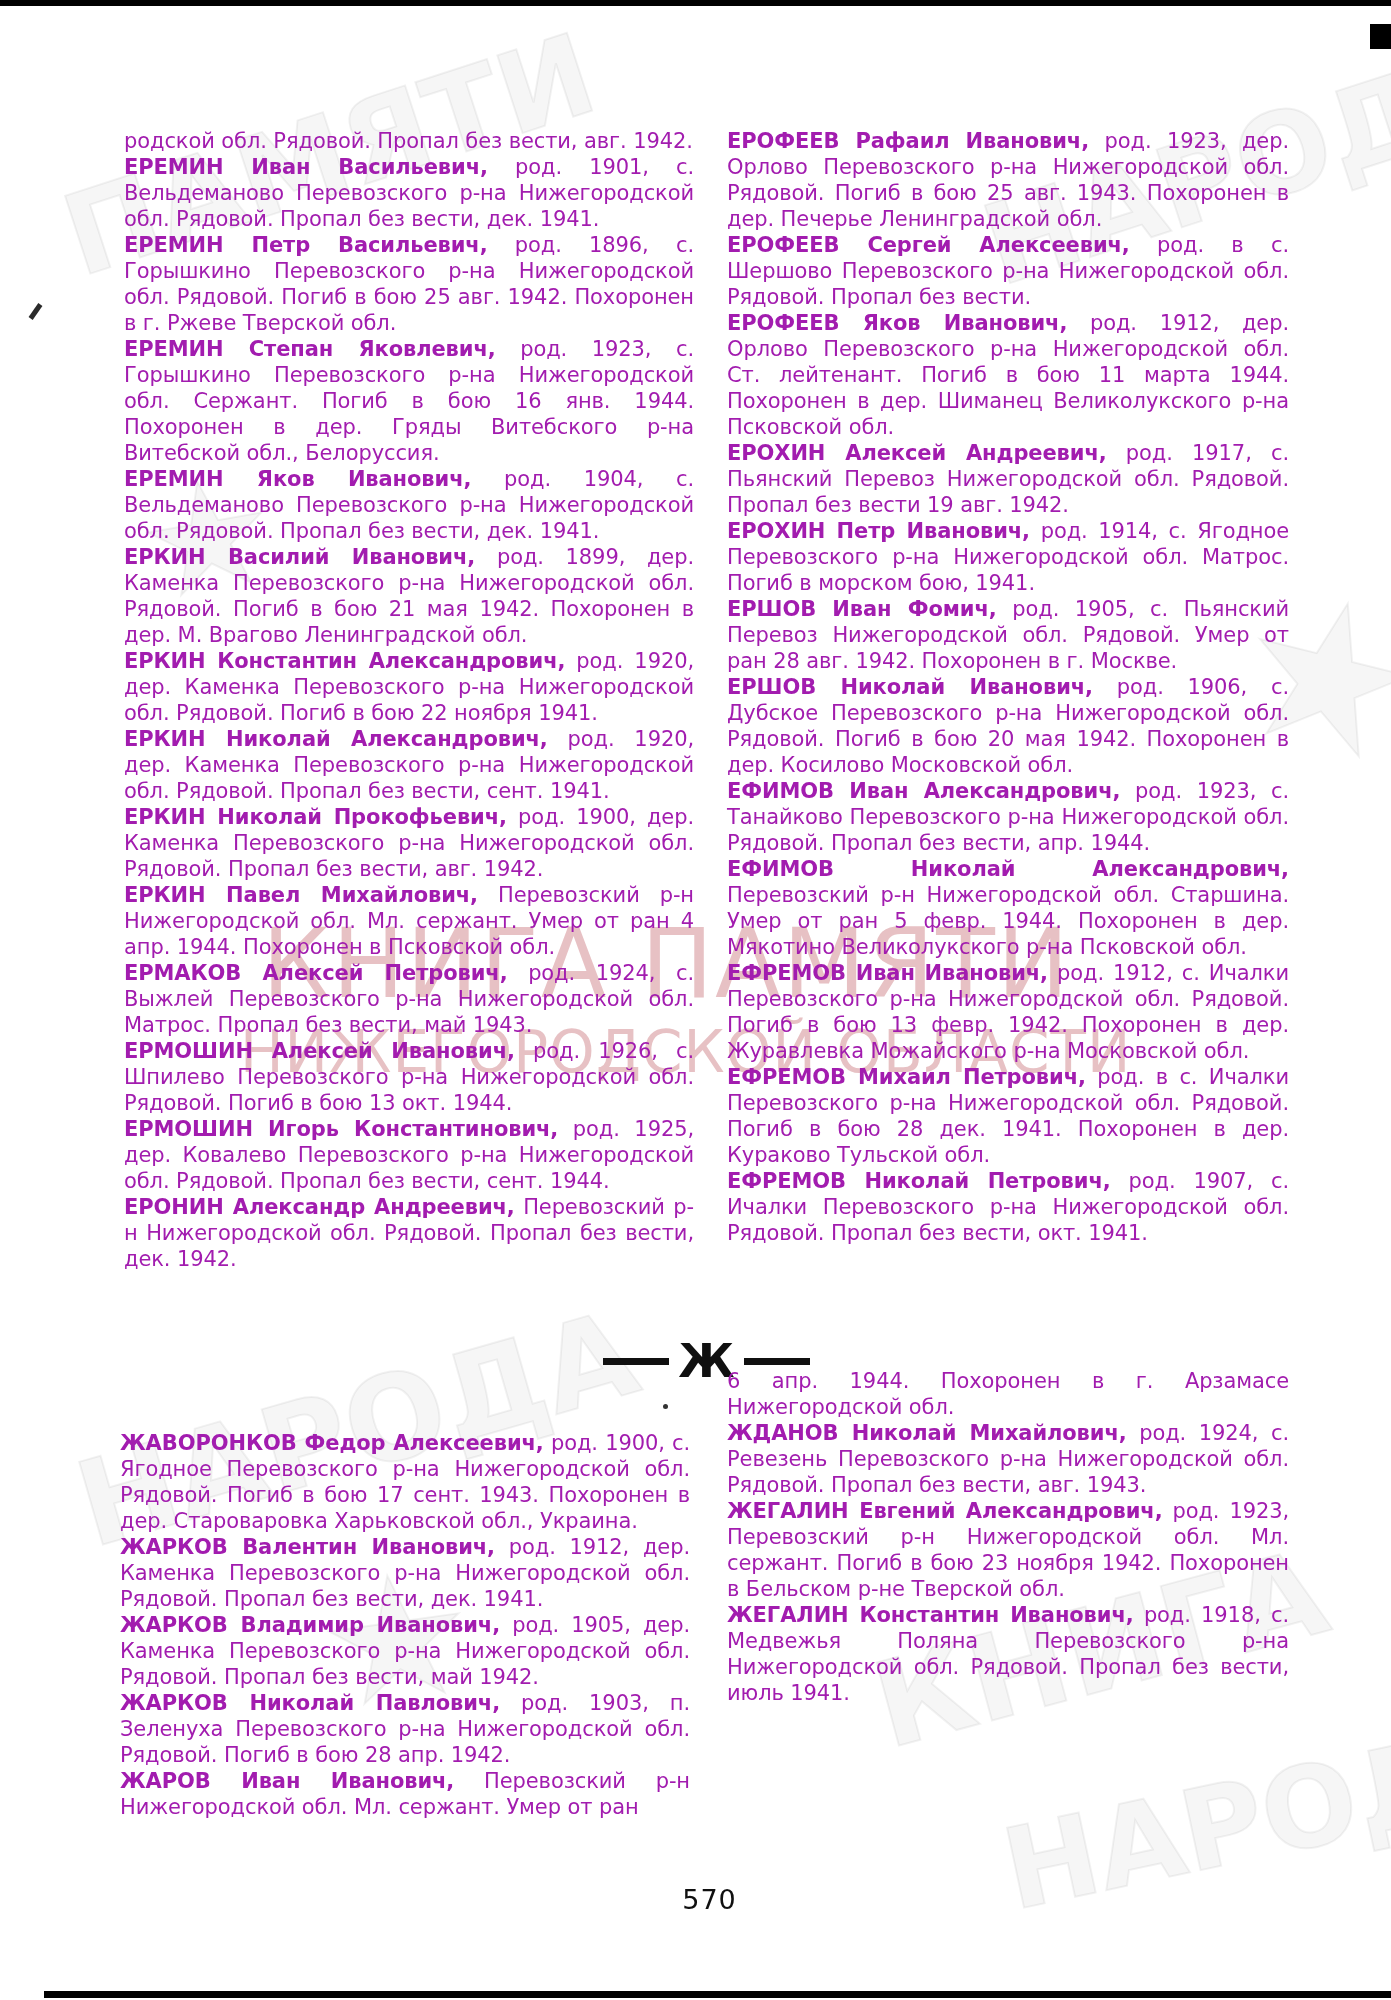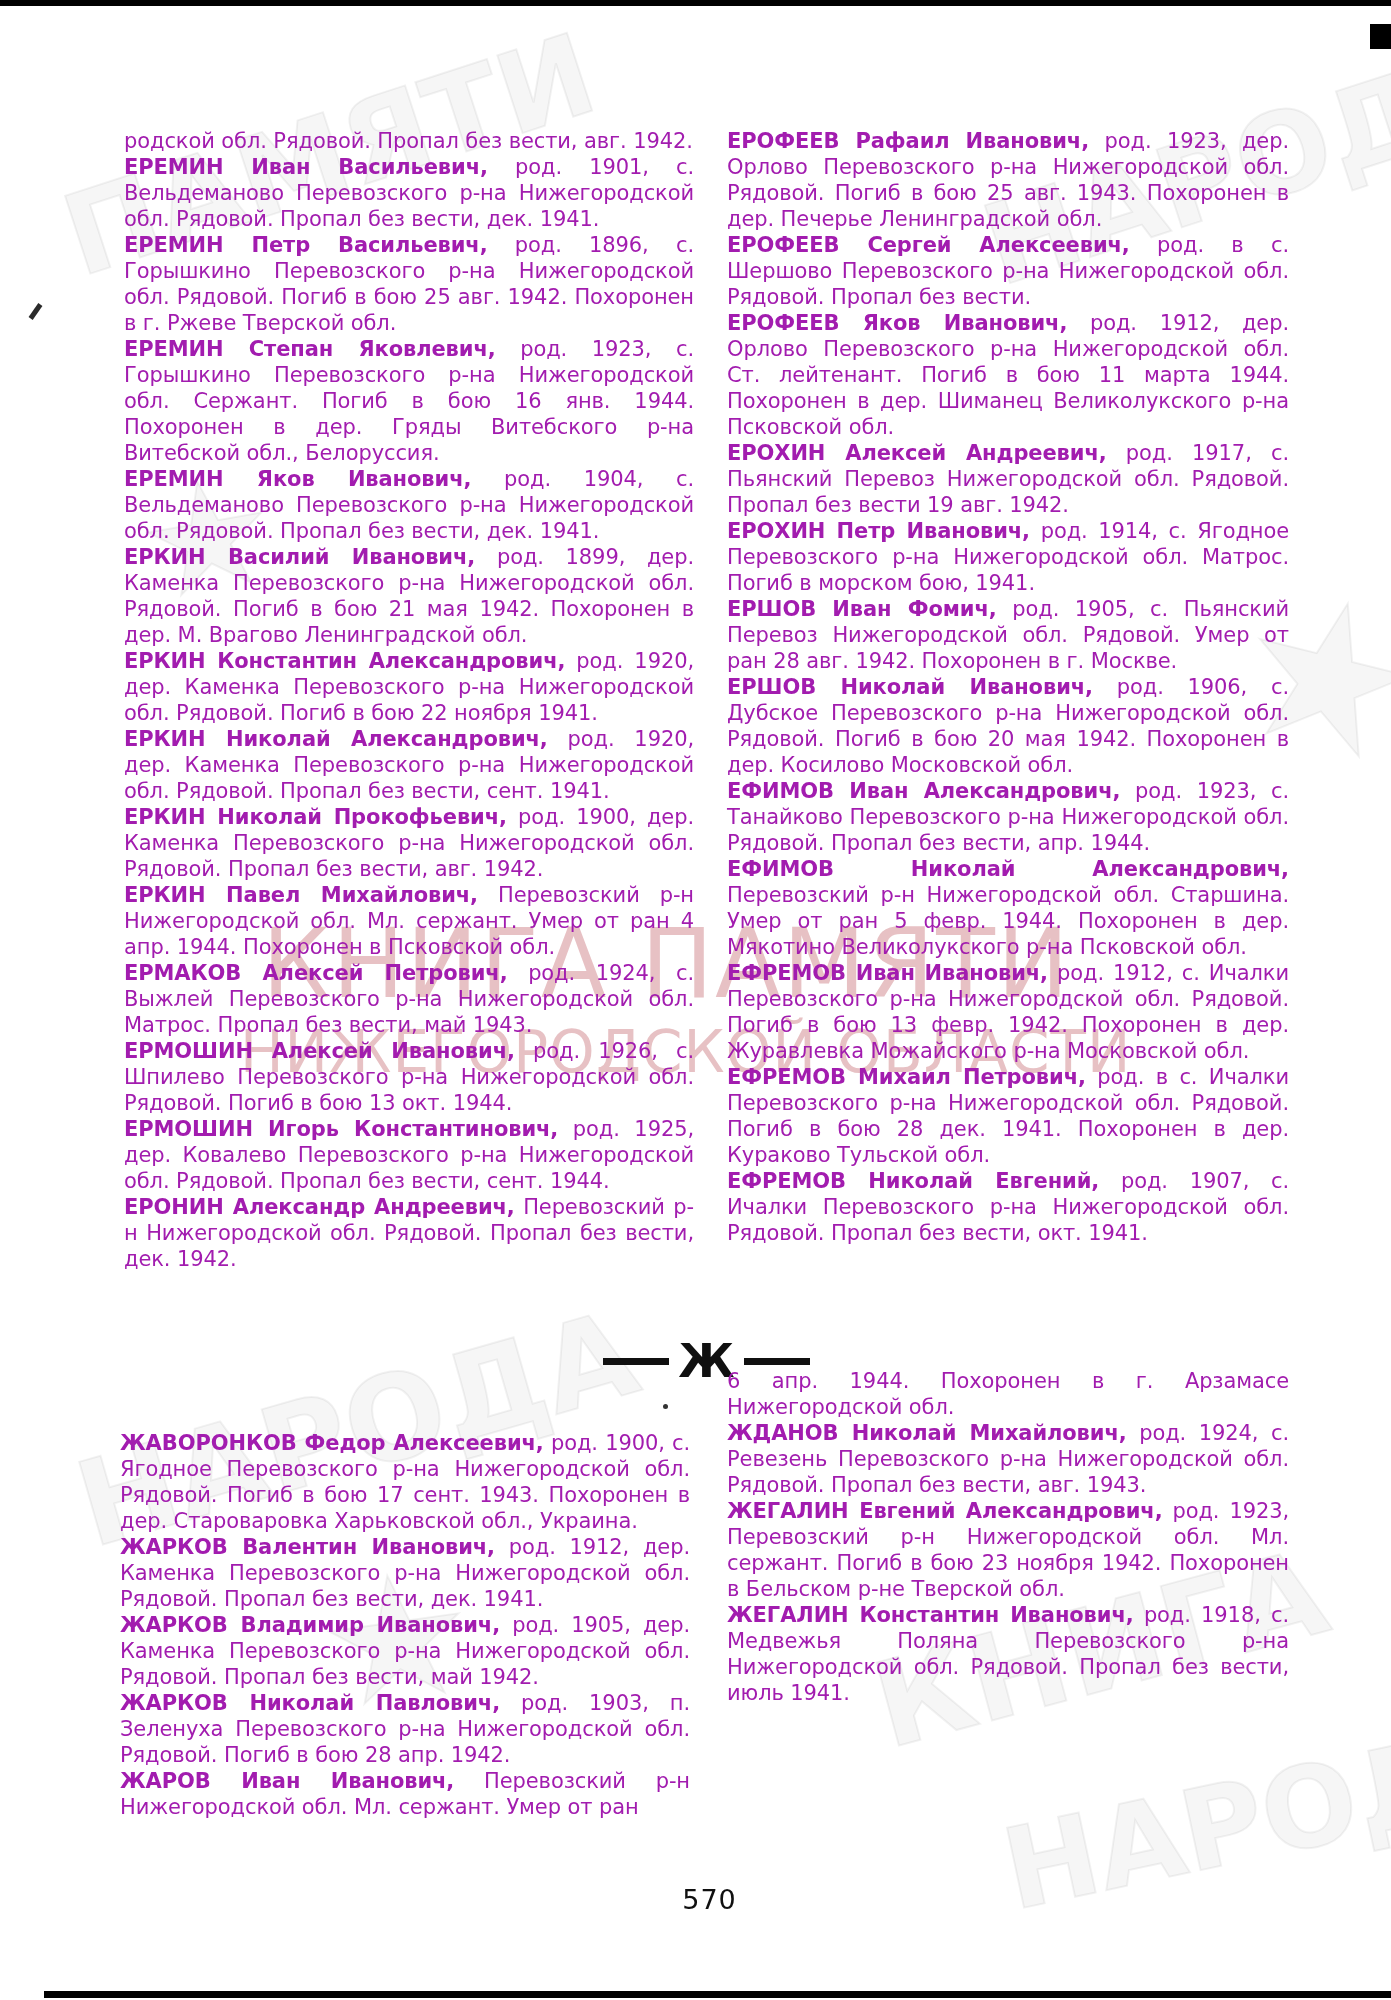--- a/index.html
+++ b/index.html
@@ -91,21 +91,21 @@
       <p class="entry"><b>ЕРОФЕЕВ Сергей Алексеевич,</b> род. в с. Шершово Перевозского р-на Нижегородской обл. Рядовой. Пропал без вести.</p>
       <p class="entry"><b>ЕРОФЕЕВ Яков Иванович,</b> род. 1912, дер. Орлово Перевозского р-на Нижегородской обл. Ст. лейтенант. Погиб в бою 11 марта 1944. Похоронен в дер. Шиманец Великолукского р-на Псковской обл.</p>
       <p class="entry"><b>ЕРОХИН Алексей Андреевич,</b> род. 1917, с. Пьянский Перевоз Нижегородской обл. Рядовой. Пропал без вести 19 авг. 1942.</p>
       <p class="entry"><b>ЕРОХИН Петр Иванович,</b> род. 1914, с. Ягодное Перевозского р-на Нижегородской обл. Матрос. Погиб в морском бою, 1941.</p>
       <p class="entry"><b>ЕРШОВ Иван Фомич,</b> род. 1905, с. Пьянский Перевоз Нижегородской обл. Рядовой. Умер от ран 28 авг. 1942. Похоронен в г. Москве.</p>
       <p class="entry"><b>ЕРШОВ Николай Иванович,</b> род. 1906, с. Дубское Перевозского р-на Нижегородской обл. Рядовой. Погиб в бою 20 мая 1942. Похоронен в дер. Косилово Московской обл.</p>
       <p class="entry"><b>ЕФИМОВ Иван Александрович,</b> род. 1923, с. Танайково Перевозского р-на Нижегородской обл. Рядовой. Пропал без вести, апр. 1944.</p>
       <p class="entry"><b>ЕФИМОВ Николай Александрович,</b> Перевозский р-н Нижегородской обл. Старшина. Умер от ран 5 февр. 1944. Похоронен в дер. Мякотино Великолукского р-на Псковской обл.</p>
       <p class="entry"><b>ЕФРЕМОВ Иван Иванович,</b> род. 1912, с. Ичалки Перевозского р-на Нижегородской обл. Рядовой. Погиб в бою 13 февр. 1942. Похоронен в дер. Журавлевка Можайского р-на Московской обл.</p>
       <p class="entry"><b>ЕФРЕМОВ Михаил Петрович,</b> род. в с. Ичалки Перевозского р-на Нижегородской обл. Рядовой. Погиб в бою 28 дек. 1941. Похоронен в дер. Кураково Тульской обл.</p>
-      <p class="entry"><b>ЕФРЕМОВ Николай Евгений,</b> род. 1907, с. Ичалки Перевозского р-на Нижегородской обл. Рядовой. Пропал без вести, окт. 1941.</p>
+      <p class="entry"><b>ЕФРЕМОВ Николай Петрович,</b> род. 1907, с. Ичалки Перевозского р-на Нижегородской обл. Рядовой. Пропал без вести, окт. 1941.</p>
     </div>
 
   <div class="section-header">
     <span class="hdash"></span>
     <span class="hletter">Ж</span>
     <span class="hdash"></span>
   </div>
 
   <div class="col col-bl" id="col-bl">
       <p class="entry"><b>ЖАВОРОНКОВ Федор Алексеевич,</b> род. 1900, с. Ягодное Перевозского р-на Нижегородской обл. Рядовой. Погиб в бою 17 сент. 1943. Похоронен в дер. Староваровка Харьковской обл., Украина.</p>

